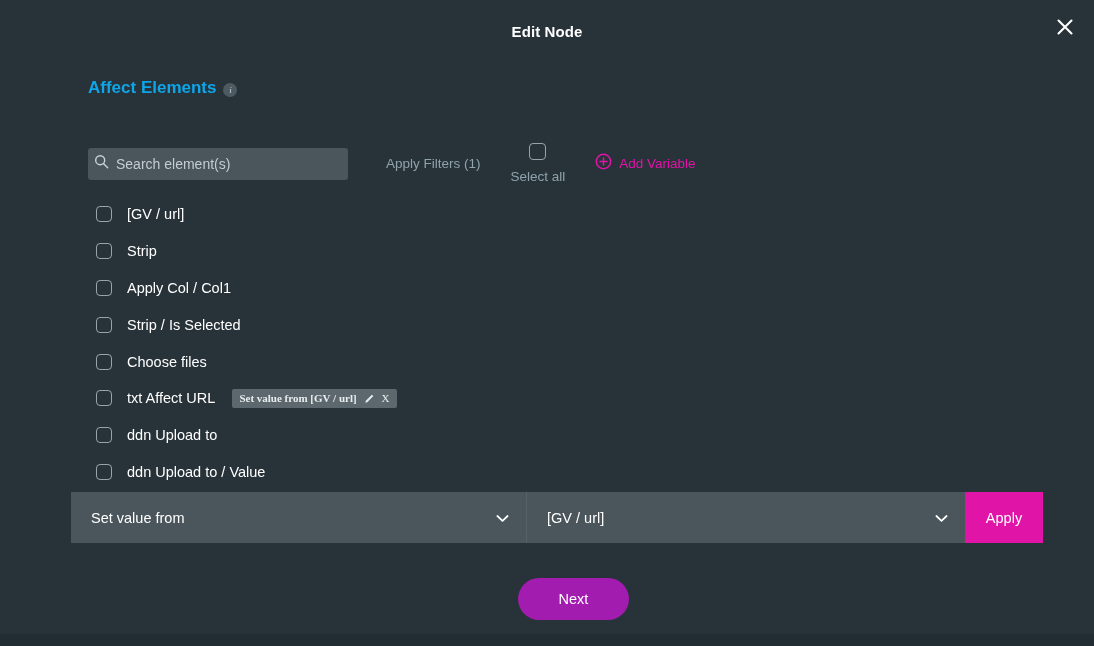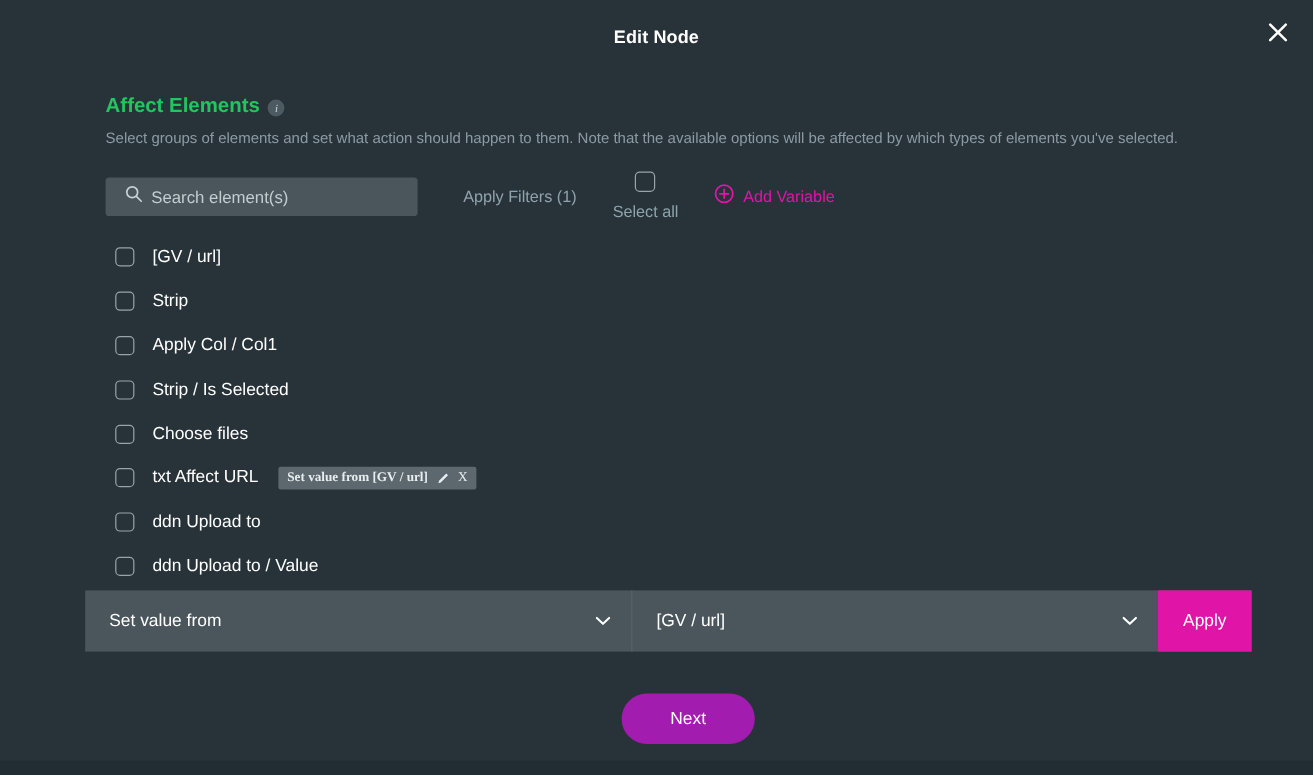--- a/index.html
+++ b/index.html
@@ -61,21 +61,21 @@
     position: absolute;
     left: 88px;
     top: 78px;
     display: flex;
     align-items: center;
     gap: 7px;
   }
   .section-title {
     font-size: 17px;
     font-weight: bold;
-    color: #22c55e;
+    color: #0ea5e9;
   }
   .info-icon {
     width: 14px;
     height: 14px;
     border-radius: 50%;
     background: #4e5a61;
     color: #cfd6da;
     font-size: 9px;
     font-style: italic;
     font-family: "Liberation Serif", serif;
@@ -103,21 +103,21 @@
     align-items: center;
   }
   .search-box {
     position: relative;
     width: 260px;
     height: 32px;
     background: #4a565c;
     border-radius: 3px;
     display: flex;
     align-items: center;
-    padding-left: 16px;
+    padding-left: 6px;
     box-sizing: border-box;
     cursor: text;
   }
   .search-icon { display: block; margin-right: 7px; }
   .search-input {
     background: transparent;
     border: none;
     outline: none;
     color: #ffffff;
     font-size: 14px;
@@ -292,21 +292,20 @@
         <path d="M3.5 3.5 L16.5 16.5 M16.5 3.5 L3.5 16.5" stroke="#ffffff" stroke-width="2.1" stroke-linecap="round"></path>
       </svg>
     </span>
   </div>
 
   <div class="section-head">
     <span class="section-title">Affect Elements</span>
     <span class="info-icon">i</span>
   </div>
 
-  <div class="section-desc">Select groups of elements and set what action should happen to them. Note that the available options will be affected by which types of elements you've selected.</div>
 
   <div class="toolbar">
 
     <div class="search-box">
       <span class="search-icon">
         <svg width="15" height="15" viewBox="0 0 16 16">
           <circle cx="6.6" cy="6.6" r="4.8" fill="none" stroke="#c9d2d6" stroke-width="1.5"></circle>
           <path d="M10.3 10.3 L14.6 14.6" stroke="#c9d2d6" stroke-width="1.5" stroke-linecap="round"></path>
         </svg>
       </span>

